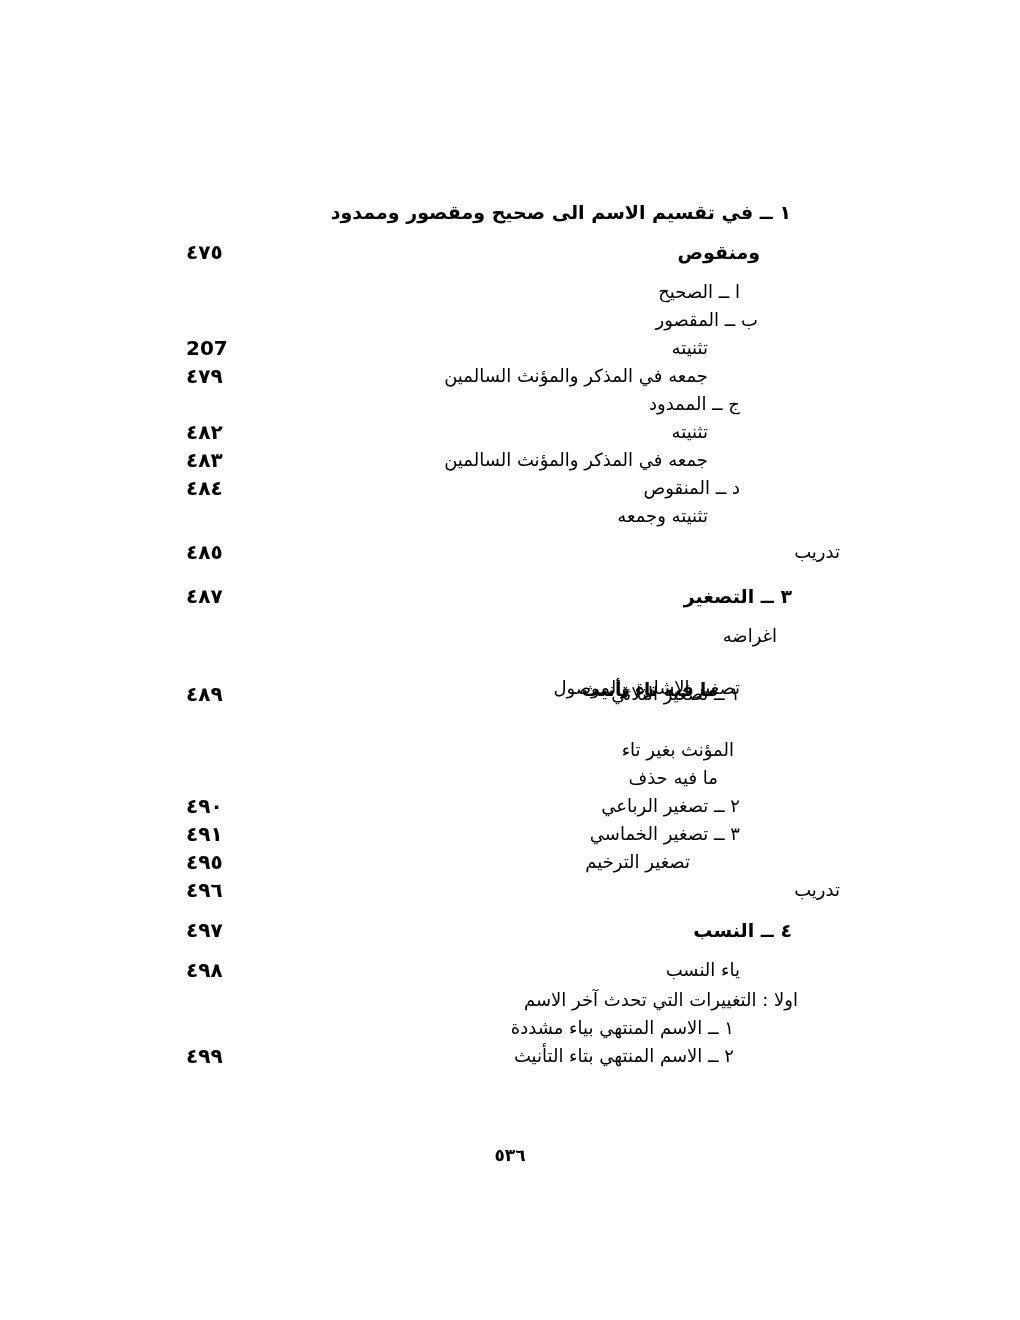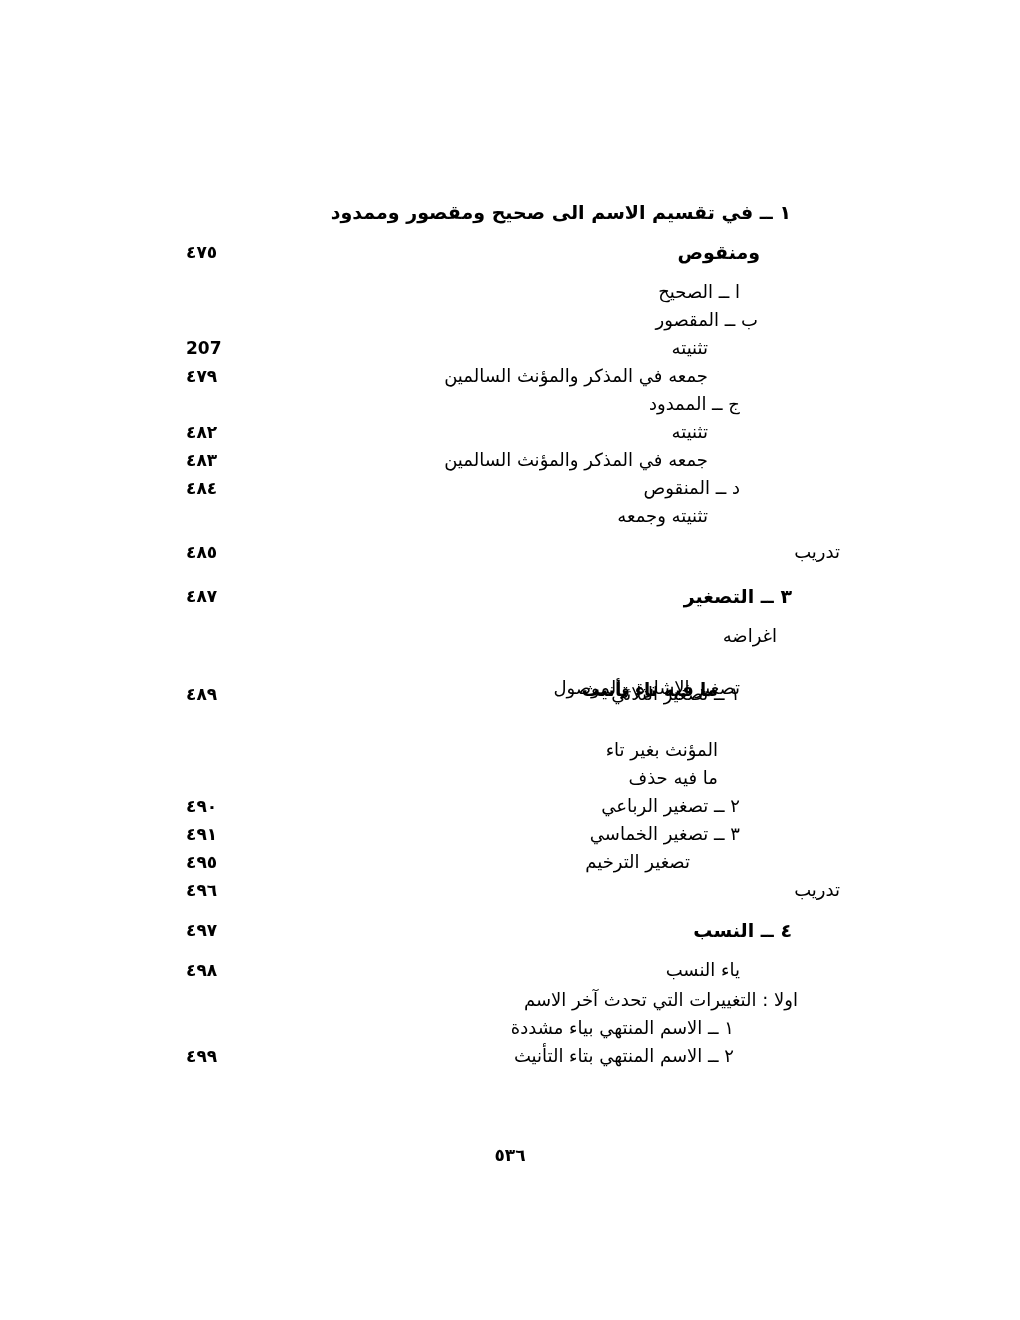--- a/index.html
+++ b/index.html
@@ -3,21 +3,21 @@
 <meta charset="utf-8">
 <style>
   html, body { margin: 0; padding: 0; background: #ffffff; }
   body { width: 1020px; height: 1320px; position: relative; overflow: hidden;
          font-family: "DejaVu Sans", sans-serif; color: #000; }
   .page { position: absolute; left: 0; top: 0; width: 1020px; height: 1320px; }
   .row { position: absolute; left: 0; width: 1020px; height: 30px; }
   .txt { position: absolute; direction: rtl; text-align: right; white-space: nowrap;
          font-size: 18px; line-height: 24px; }
   .bold { font-weight: bold; font-size: 19px; }
-  .pg { position: absolute; left: 186px; font-weight: bold; font-size: 17px;
+  .pg { position: absolute; left: 186px; font-weight: bold; font-size: 20px;
         line-height: 24px; direction: rtl; text-align: right; }
   .folio { position: absolute; left: 0; width: 1020px; top: 1145px; text-align: center;
            font-weight: bold; font-size: 17px; direction: rtl; }
 </style>
 </head>
 <body>
 
 <div class="page">
   <div id="toc">
       <div class="row" style="top: 200px; padding-left: 11px;">
@@ -82,21 +82,21 @@
       </div>
       <div class="row" style="top: 682px;">
         <div class="txt" style="right: 280px;">١ ــ تصغير الثلاثي</div>
         <div class="pg">٤٨٩</div>
       </div>
       <div class="row" style="top: 678px; font-weight: bold;">
         <div class="txt" style="right: 302px;">ما فيه تاء تأنيث</div>
         <div class="pg"></div>
       </div>
       <div class="row" style="top: 738px;">
-        <div class="txt" style="right: 302px;">المؤنث بغير تاء</div>
+        <div class="txt" style="right: 286px;">المؤنث بغير تاء</div>
         <div class="pg"></div>
       </div>
       <div class="row" style="top: 766px;">
         <div class="txt" style="right: 302px;">ما فيه حذف</div>
         <div class="pg"></div>
       </div>
       <div class="row" style="top: 794px;">
         <div class="txt" style="right: 280px;">٢ ــ تصغير الرباعي</div>
         <div class="pg">٤٩٠</div>
       </div>

